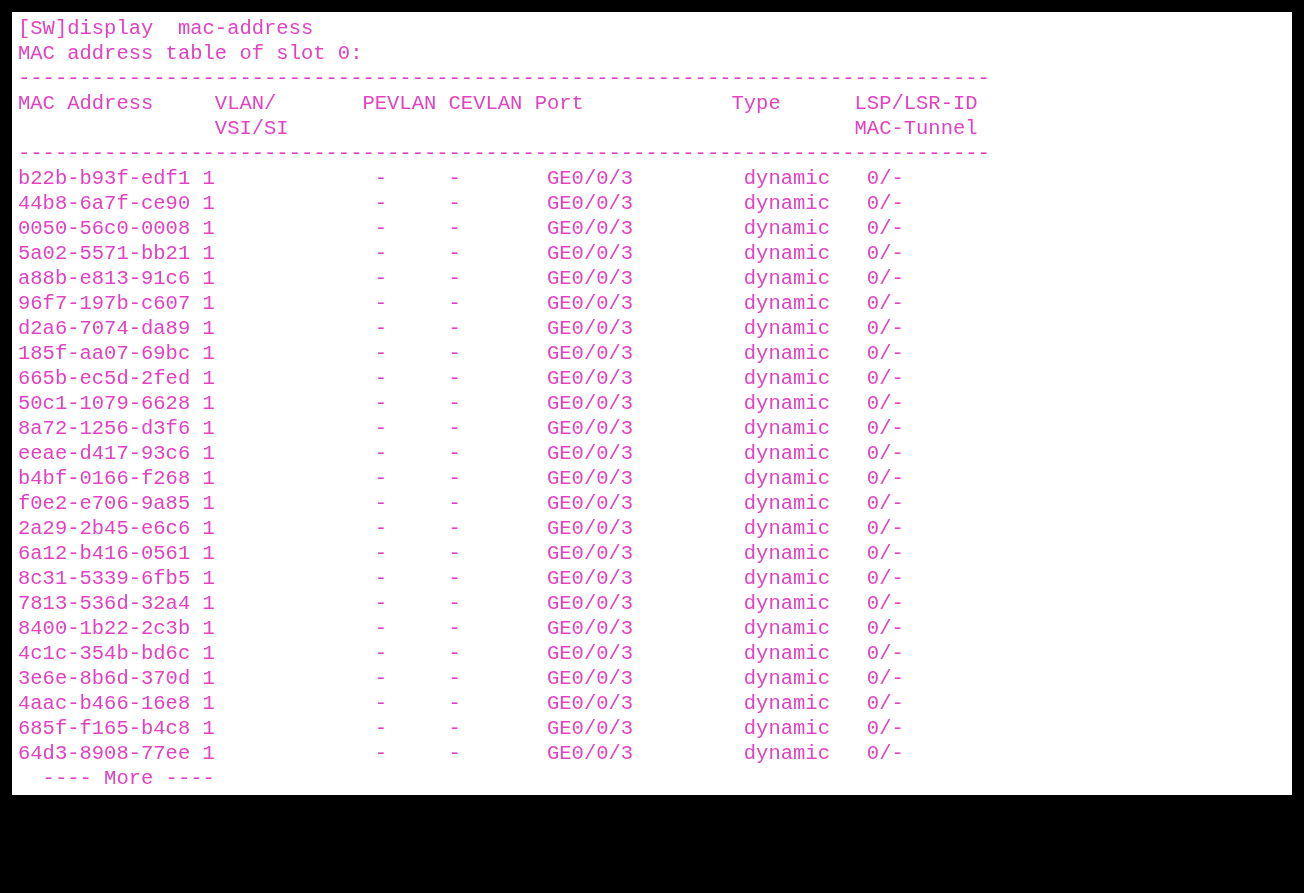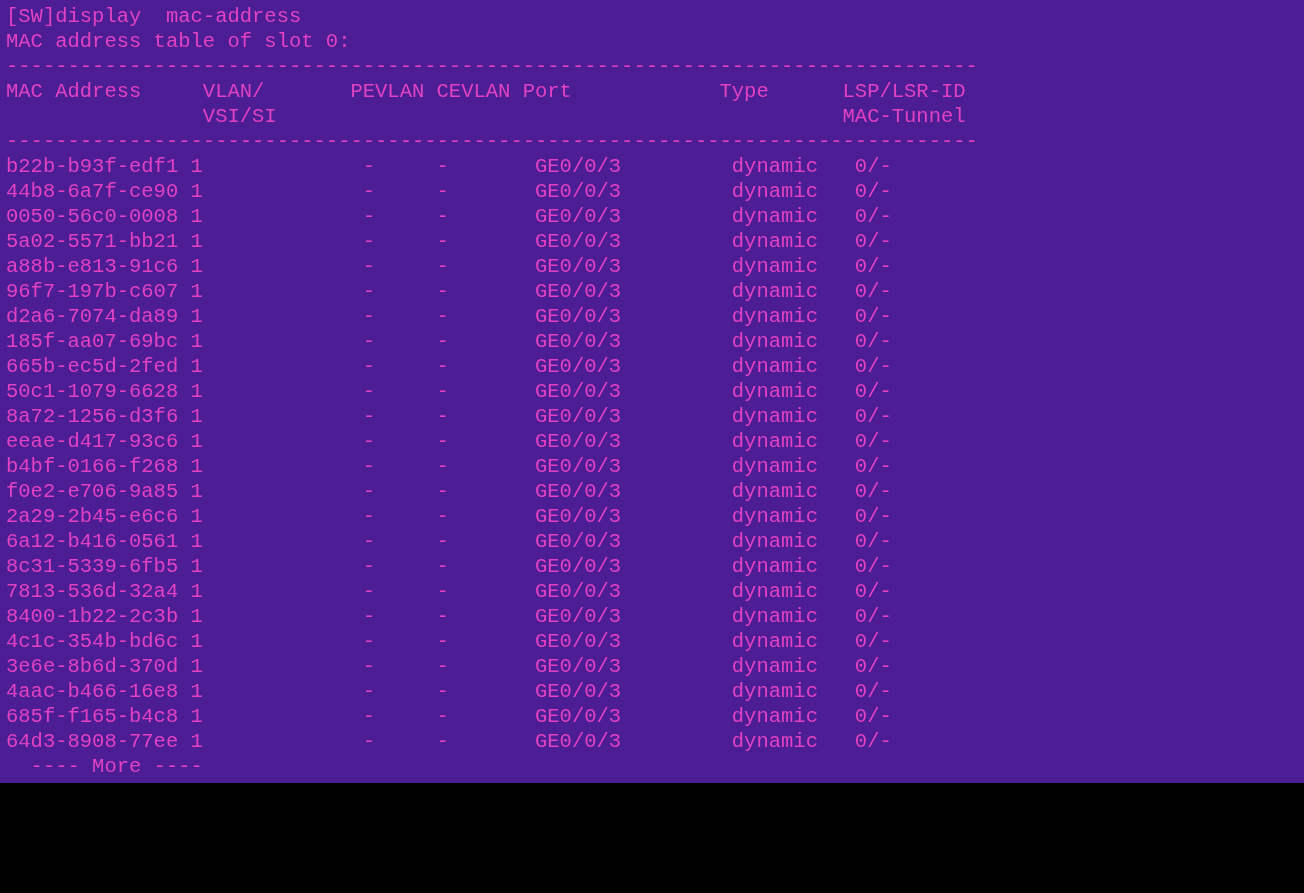--- a/index.html
+++ b/index.html
@@ -4,27 +4,27 @@
 <style>
   html, body {
     margin: 0;
     padding: 0;
     background: #000000;
     width: 1304px;
     height: 893px;
     overflow: hidden;
   }
   pre.terminal {
-    margin: 0;
+    margin: 12px;
     padding: 4px 6px;
     font-family: Consolas, "Courier New", monospace;
     font-size: 20.5px;
     line-height: 25px;
     color: #e242c2;
-    background: #4c1d95;
+    background: #ffffff;
     white-space: pre;
     letter-spacing: 0px;
   }
   .row {
     display: block;
   }
 </style>
 </head>
 <body>
 

